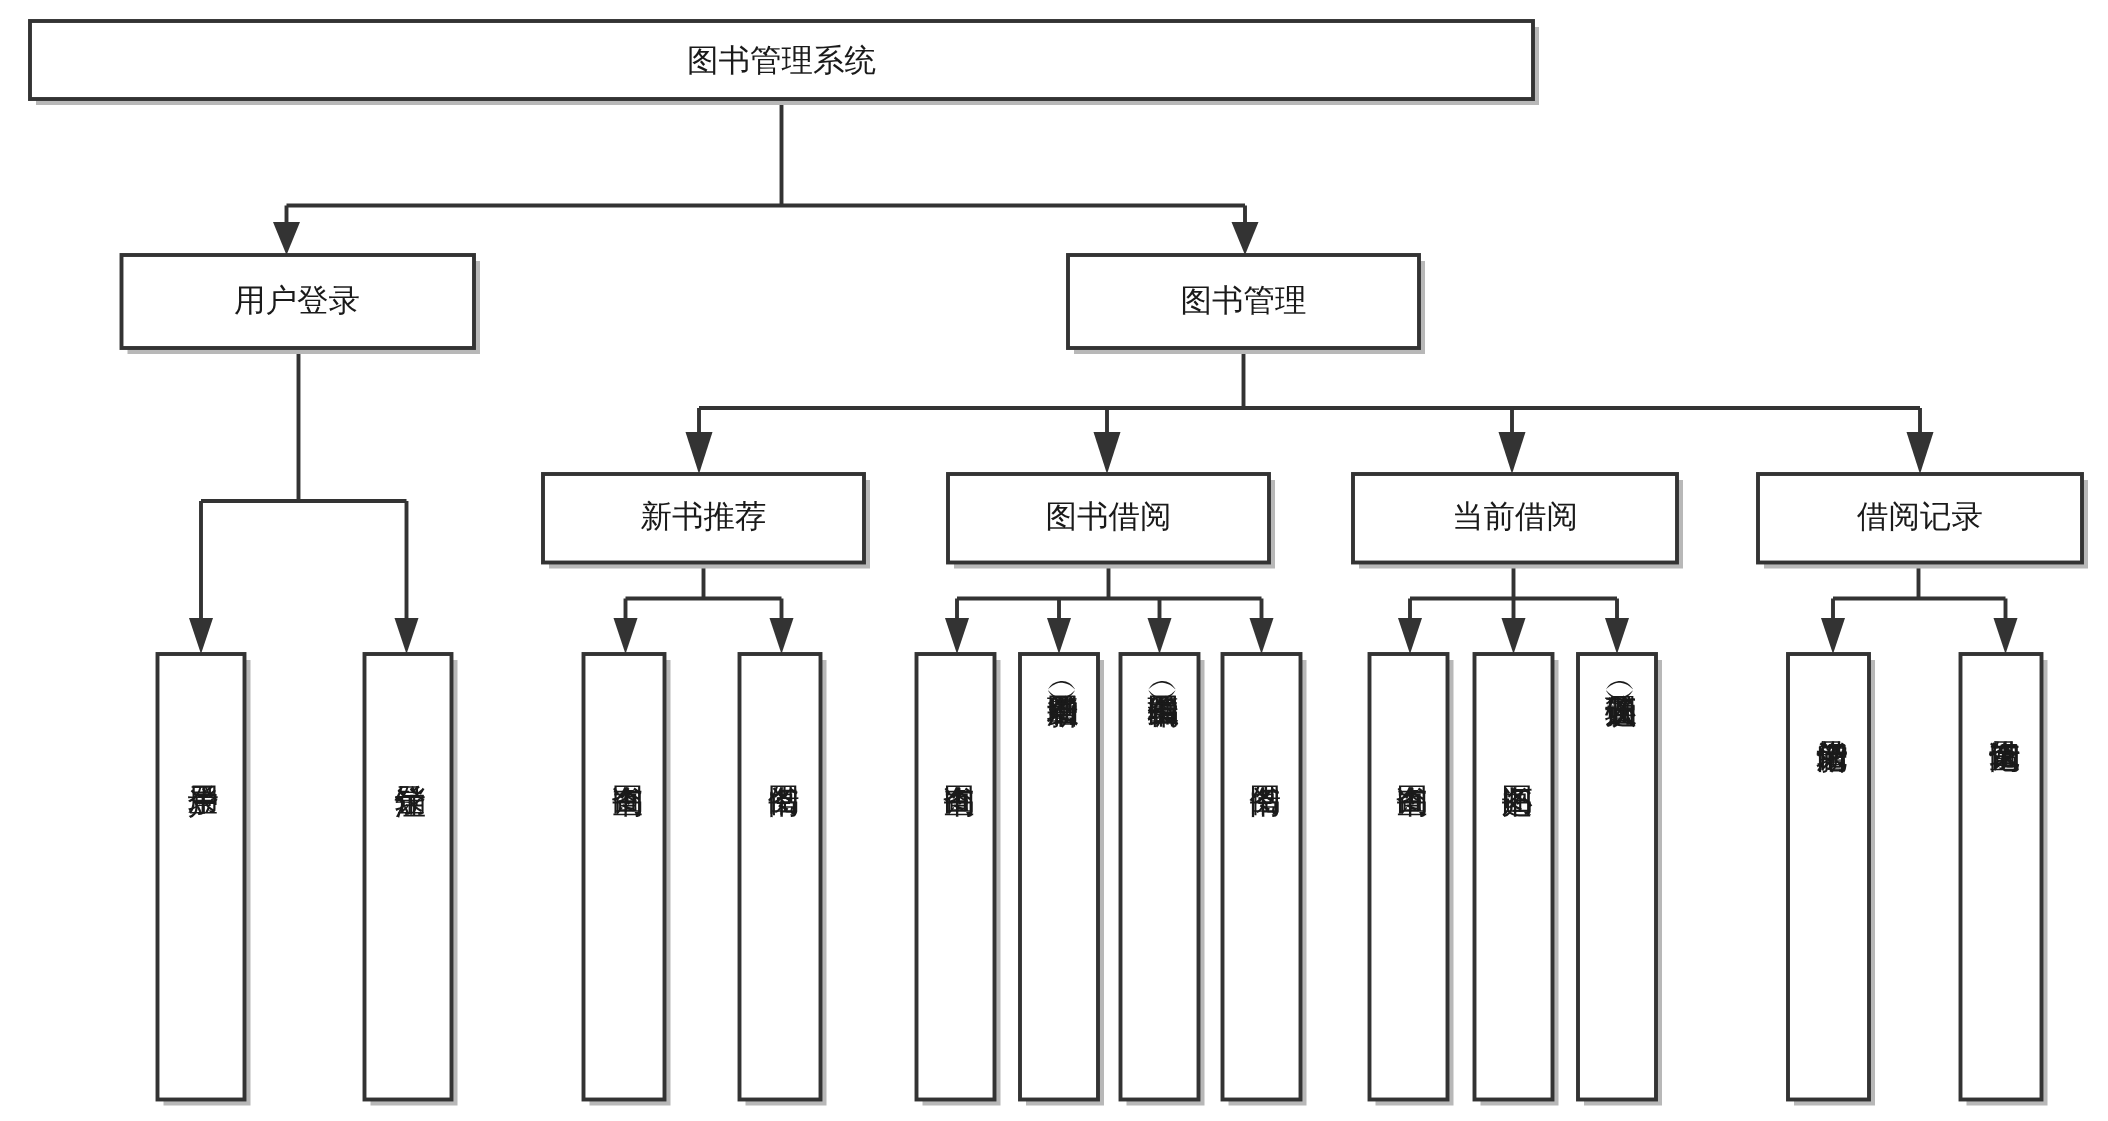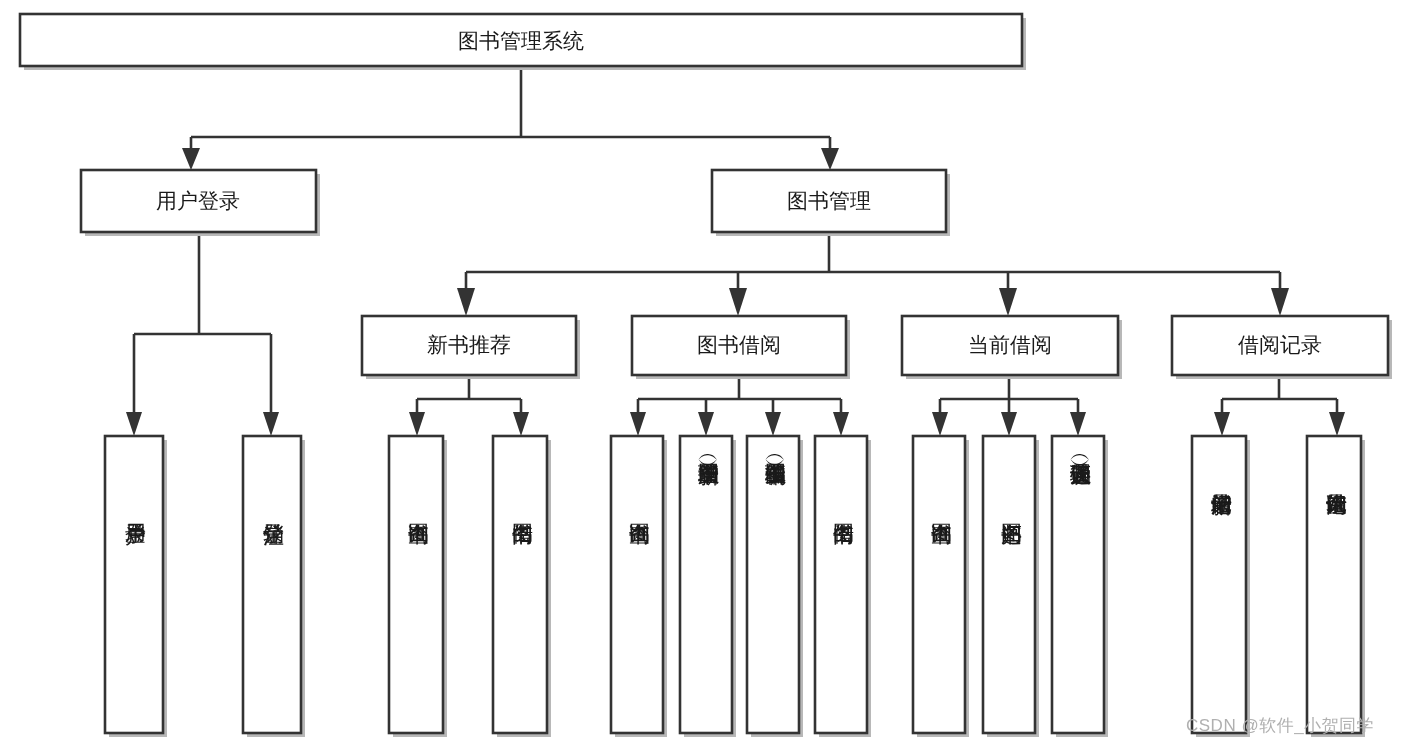--- a/index.html
+++ b/index.html
@@ -267,15 +267,14 @@
     </g>
 
     <g>
       <rect class="node-shadow" x="1311" y="440" width="54" height="297"></rect>
       <rect class="node-box" x="1307" y="436" width="54" height="297"></rect>
       <text class="node-label-v" x="1335" y="477">查询借阅记录</text>
     </g>
 
   </svg>
 
-  <div class="watermark-text">CSDN @软件_小贺同学</div>
 
 </div>
 
 </body></html>

